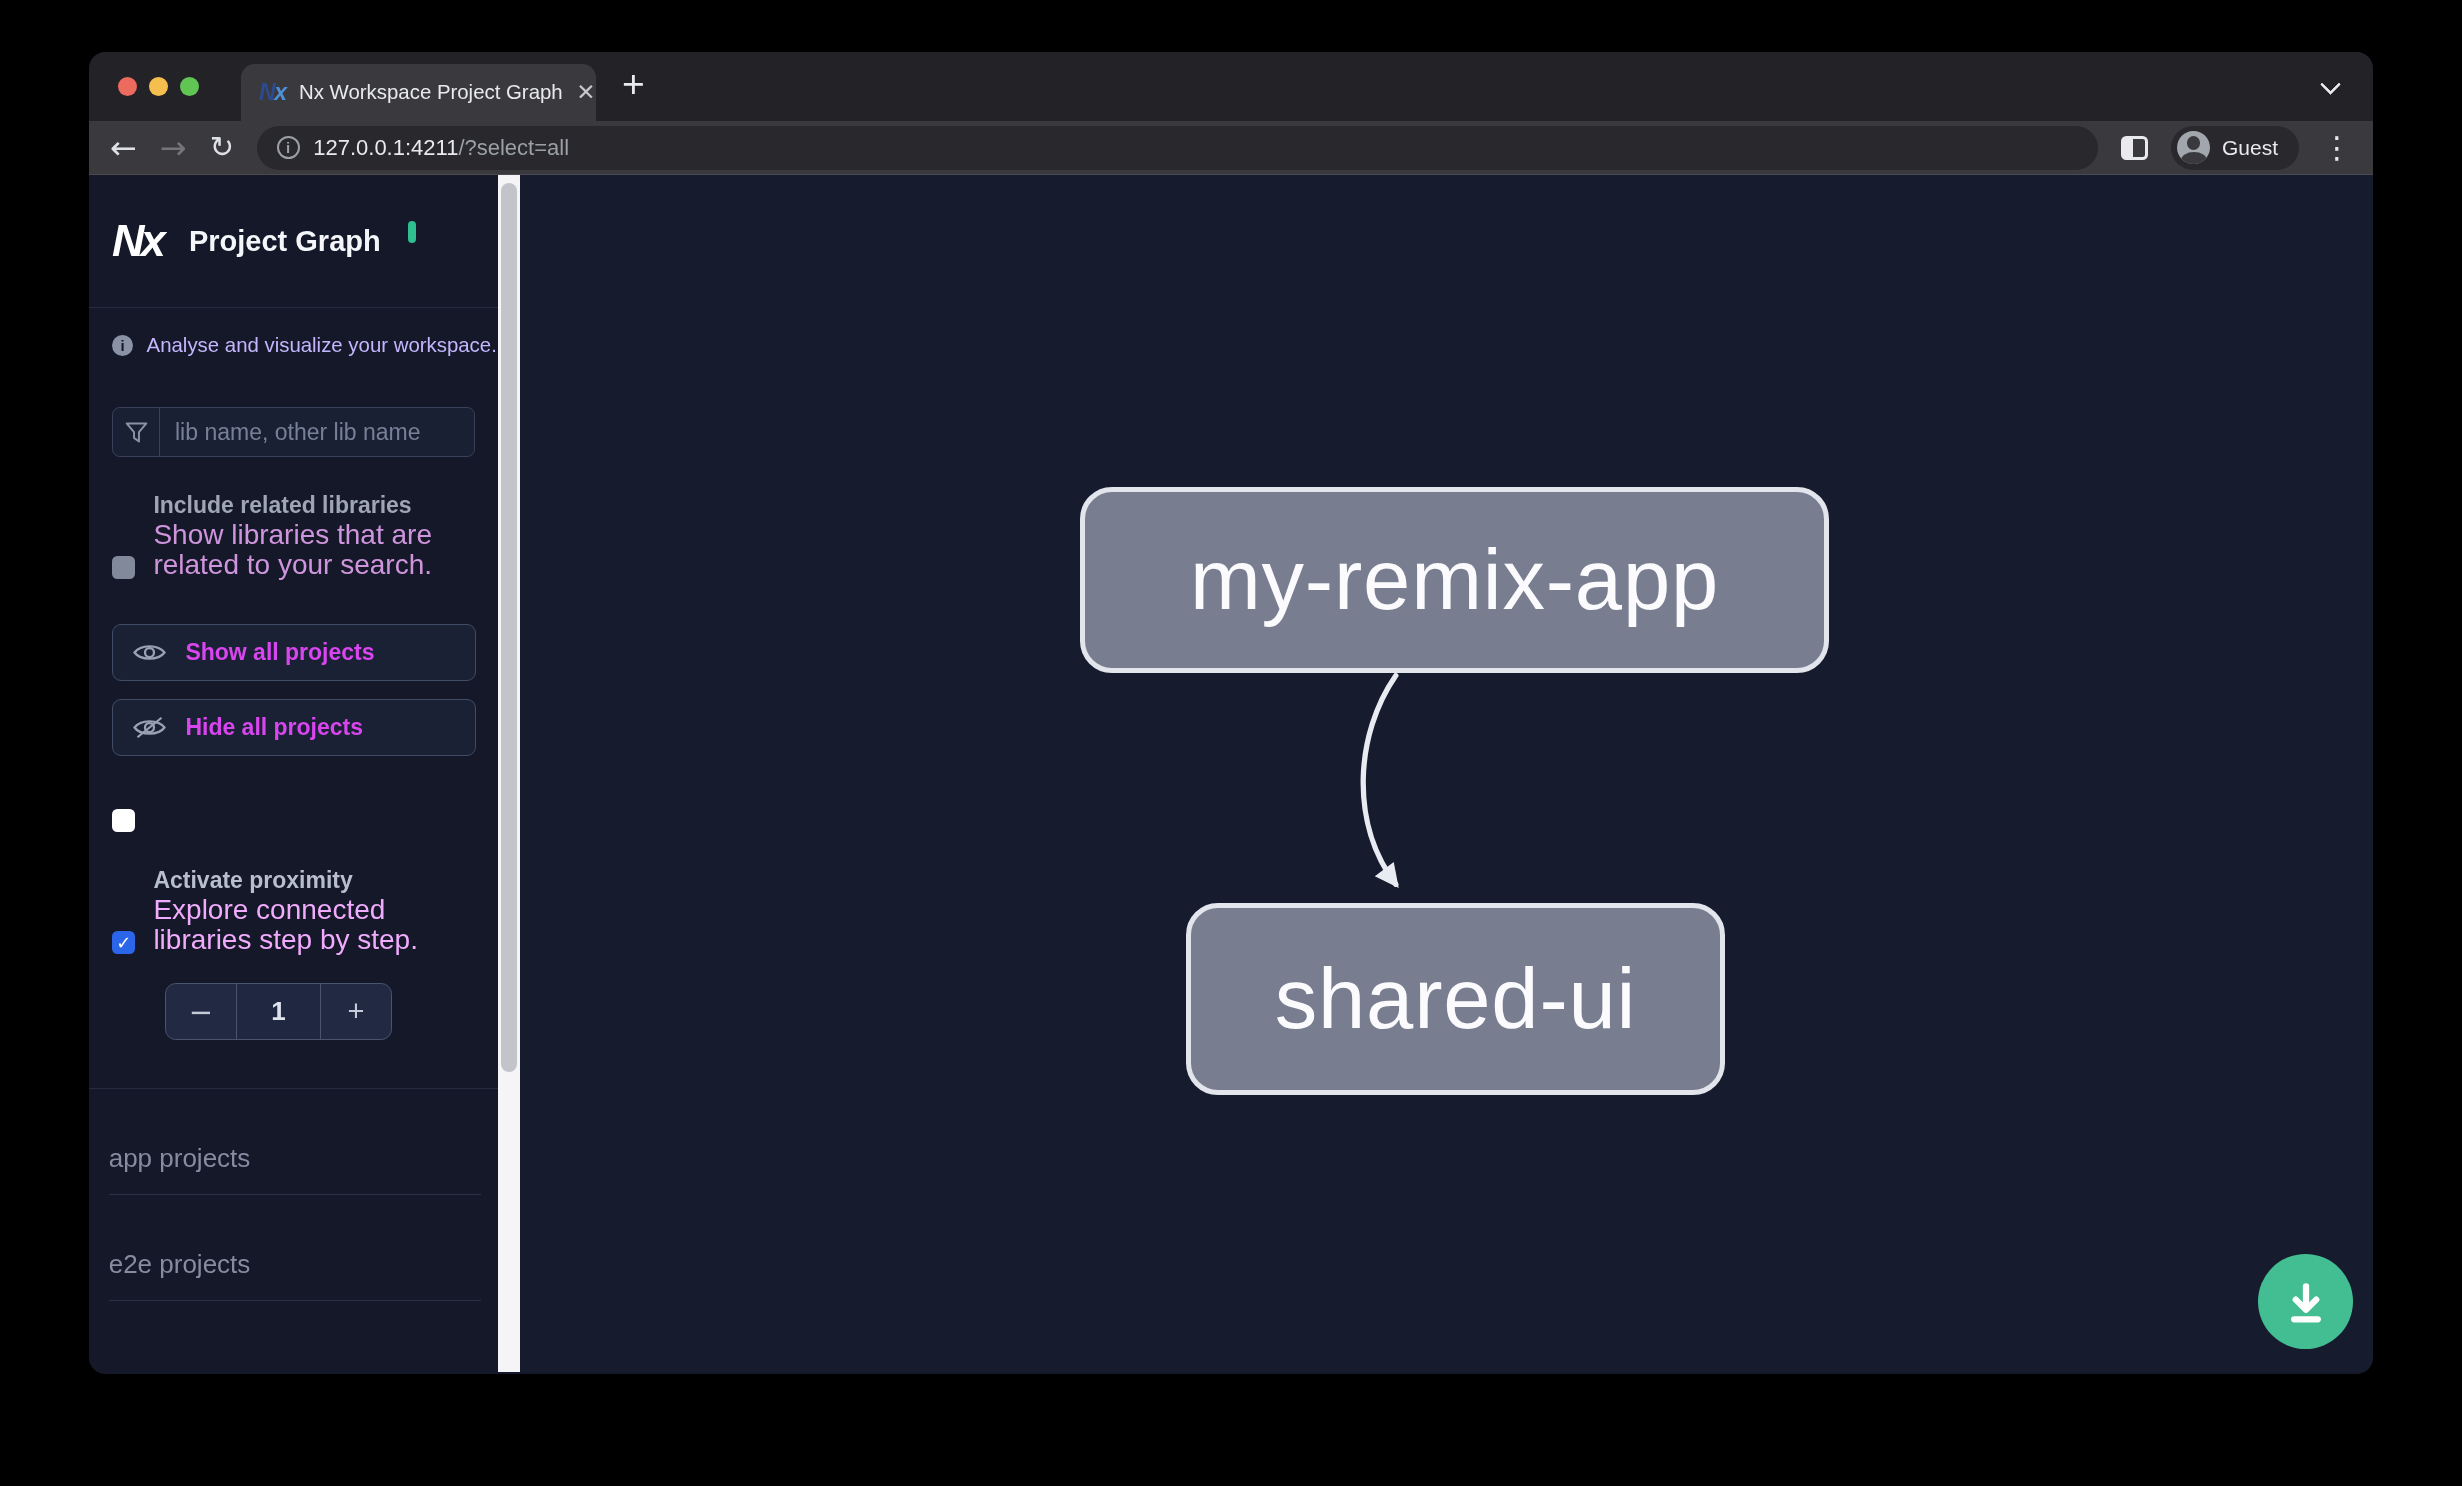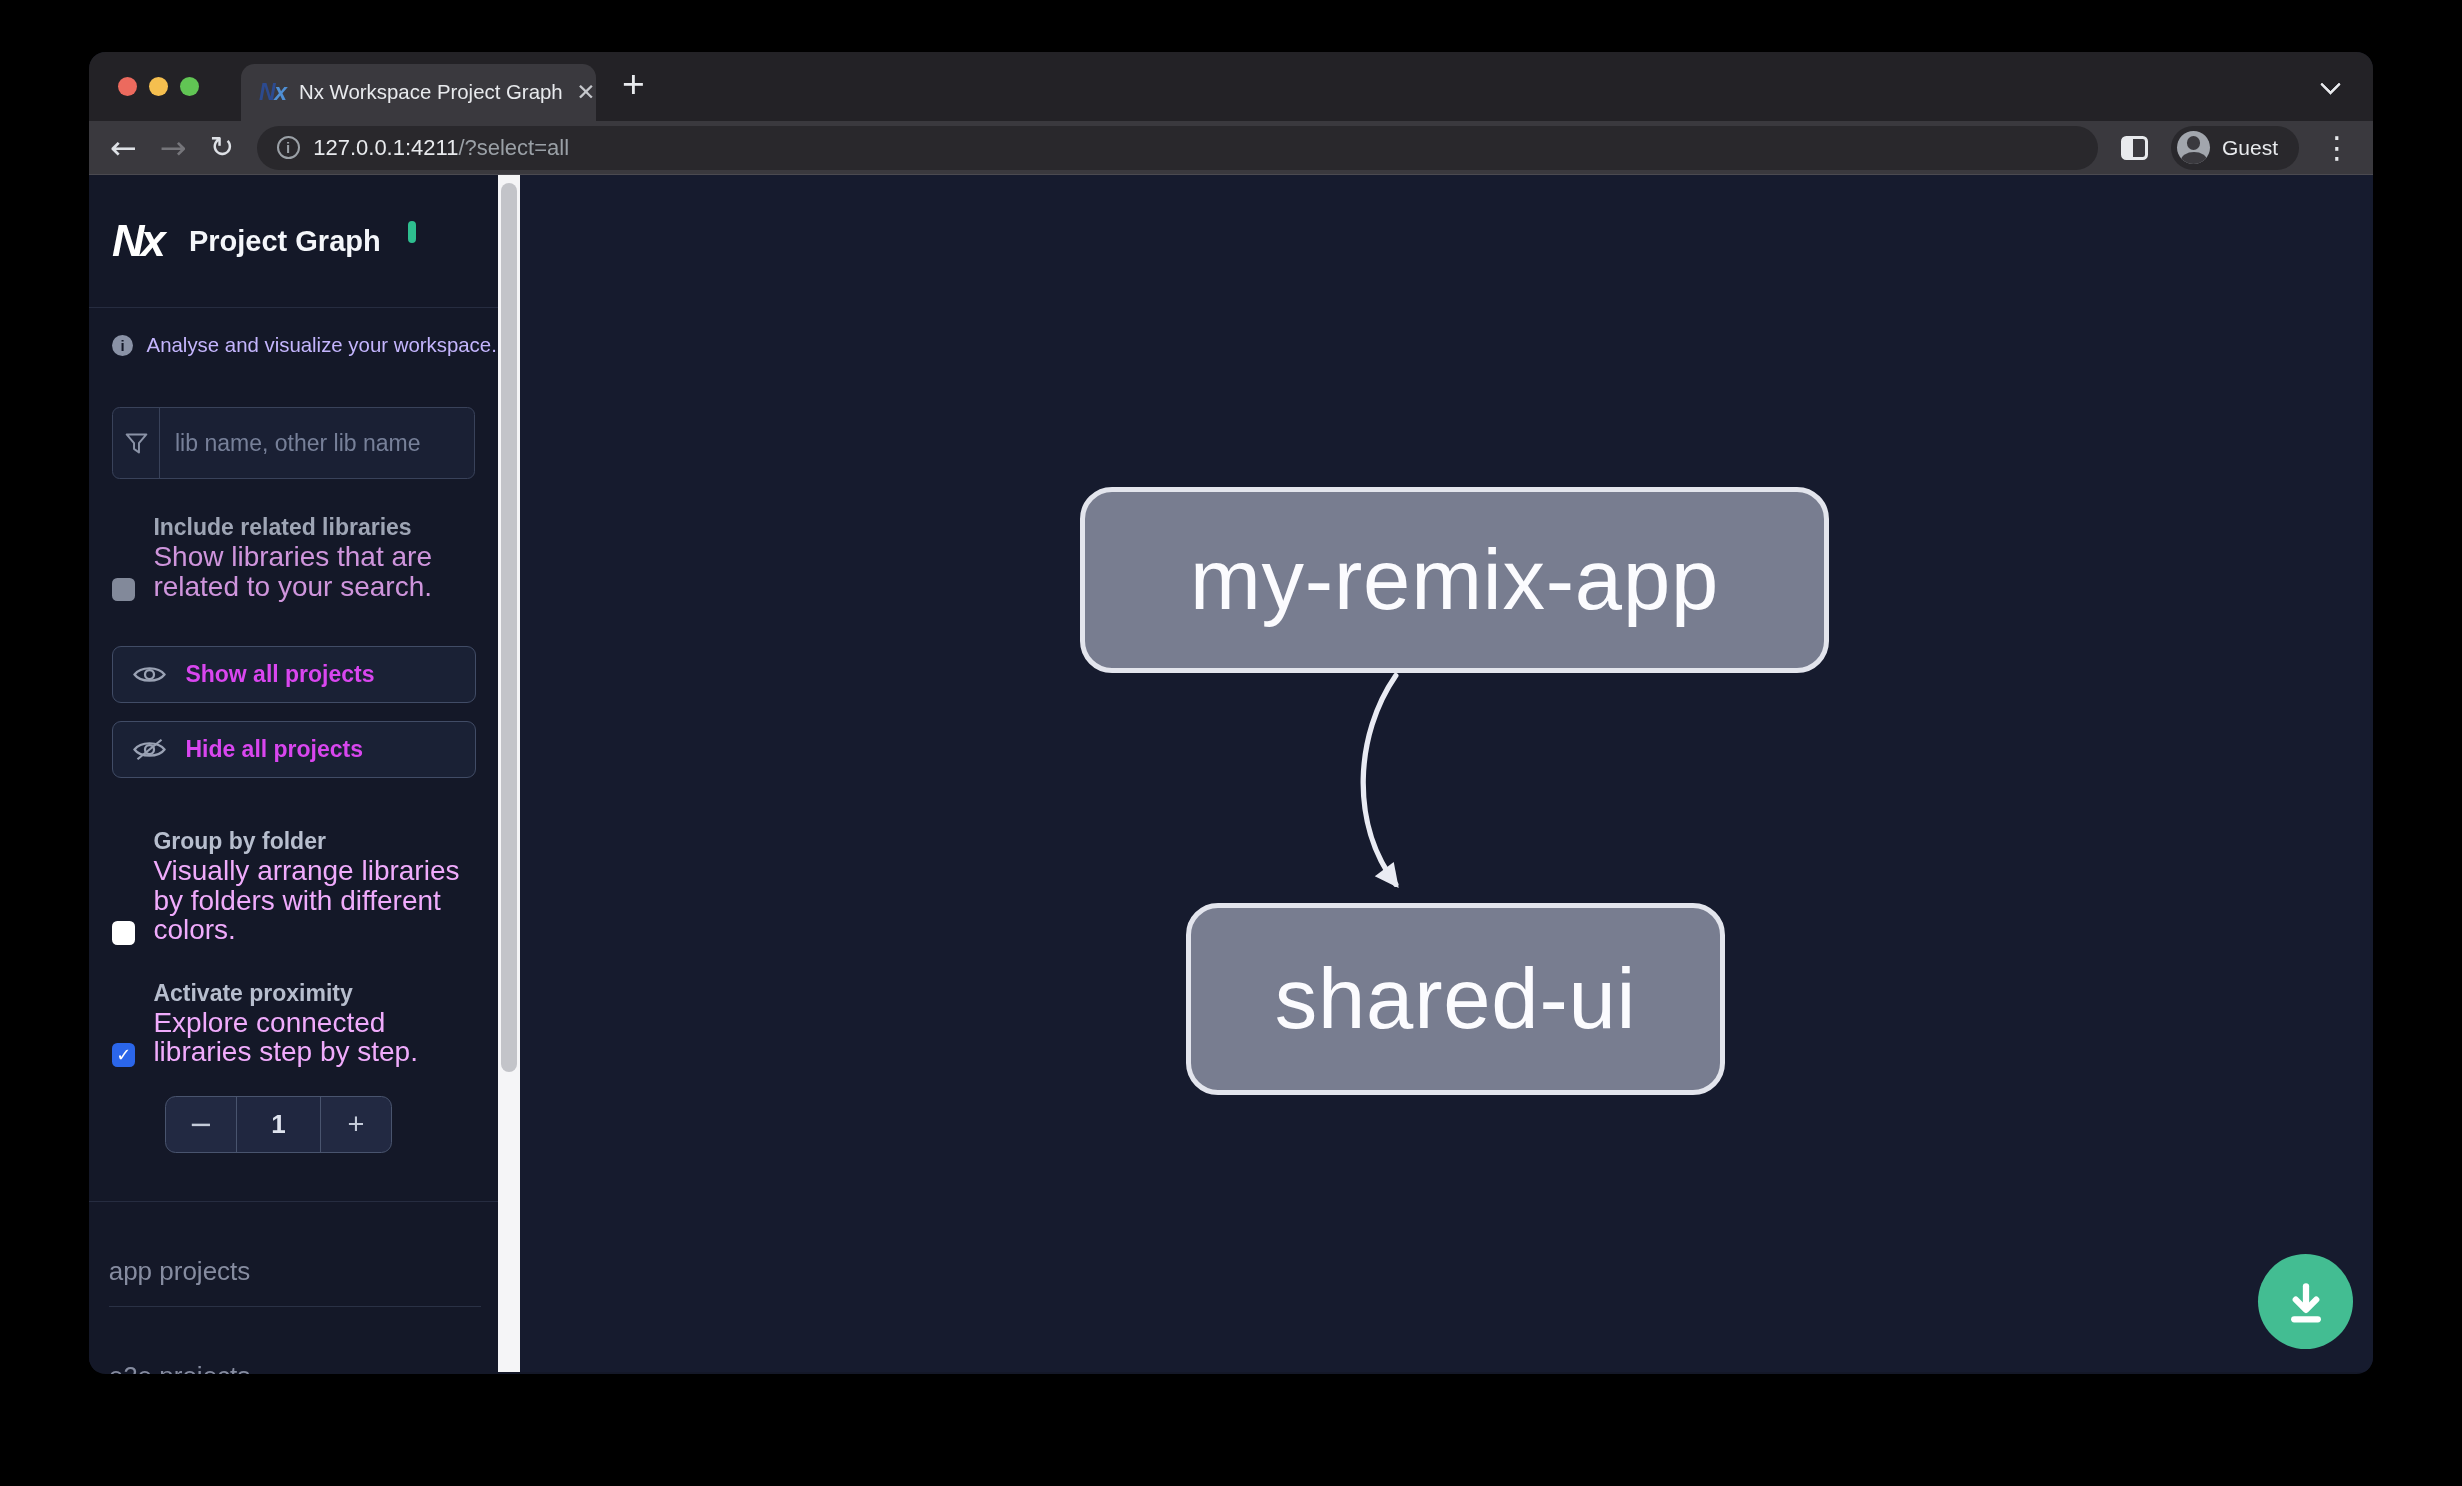--- a/index.html
+++ b/index.html
@@ -60,21 +60,21 @@
   .monitor-ic { width:33px; height:32px; position:relative; }
   .monitor-ic .screen { width:33px; height:23px; border:4.5px solid #2EBE8F; border-radius:4.5px; }
   .monitor-ic .stand  { width:12px; height:6px; background:#2EBE8F; margin:0 auto; }
   .monitor-ic .base   { width:18px; height:4.5px; background:#2EBE8F; margin:0 auto; border-radius:1.5px; }
 
   .info-row { display:flex; align-items:center; gap:13.6px; margin:26px 23px 0; }
   .info-badge { width:21px; height:21px; border-radius:50%; background:#8A92A6; color:#141828;
                 font-size:15px; font-weight:800; display:flex; align-items:center; justify-content:center; flex:none; }
   .tagline { color:#c4b5fd; font-size:20.4px; white-space:nowrap; }
 
-  .filter { margin:50px 23px 0; height:72px; border:1.5px solid #39425A; background:#1A2034;
+  .filter { margin:50px 23px 0; height:50px; border:1.5px solid #39425A; background:#1A2034;
             border-radius:7.6px; display:flex; align-items:stretch; overflow:hidden; }
   .funnel-cell { width:47px; border-right:1.5px solid #39425A; display:flex; align-items:center; justify-content:center; flex:none; }
   .filter input { flex:1; background:transparent; border:none; outline:none; padding:0 15px;
                   font-size:23px; color:#C9CFDC; font-family:"Liberation Sans",sans-serif; }
   .filter input::placeholder { color:#778099; }
 
   .opt { display:flex; gap:18px; margin:35px 23px 0; align-items:flex-end; }
   .cb { width:23.4px; height:23.4px; border-radius:5.3px; flex:none; margin-top:3px;
         display:flex; align-items:center; justify-content:center; }
   .cb.gray{ background:#969DAF; } .cb.white{ background:#FFFFFF; }
@@ -195,24 +195,20 @@
         <svg class="eye" viewBox="0 0 44 30" fill="none" stroke="#9AA2B4" stroke-width="3">
           <path d="M2 15 C10 4, 34 4, 42 15 C34 26, 10 26, 2 15 Z"></path>
             <circle cx="22" cy="15" r="6"></circle>
             <line x1="6" y1="28" x2="38" y2="2"></line>
         </svg>
         <span>Hide all projects</span>
       </div>
 
       <div class="opt" style="margin-top:50px">
         <span class="cb white"></span>
-        <span>
-          <div class="opt-label">Group by folder</div>
-          <div class="opt-desc">Visually arrange libraries by folders with different colors.</div>
-        </span>
       </div>
 
       <div class="opt">
         <span class="cb blue glyph">✓</span>
         <span>
           <div class="opt-label">Activate proximity</div>
           <div class="opt-desc">Explore connected libraries step by step.</div>
         </span>
       </div>
 

